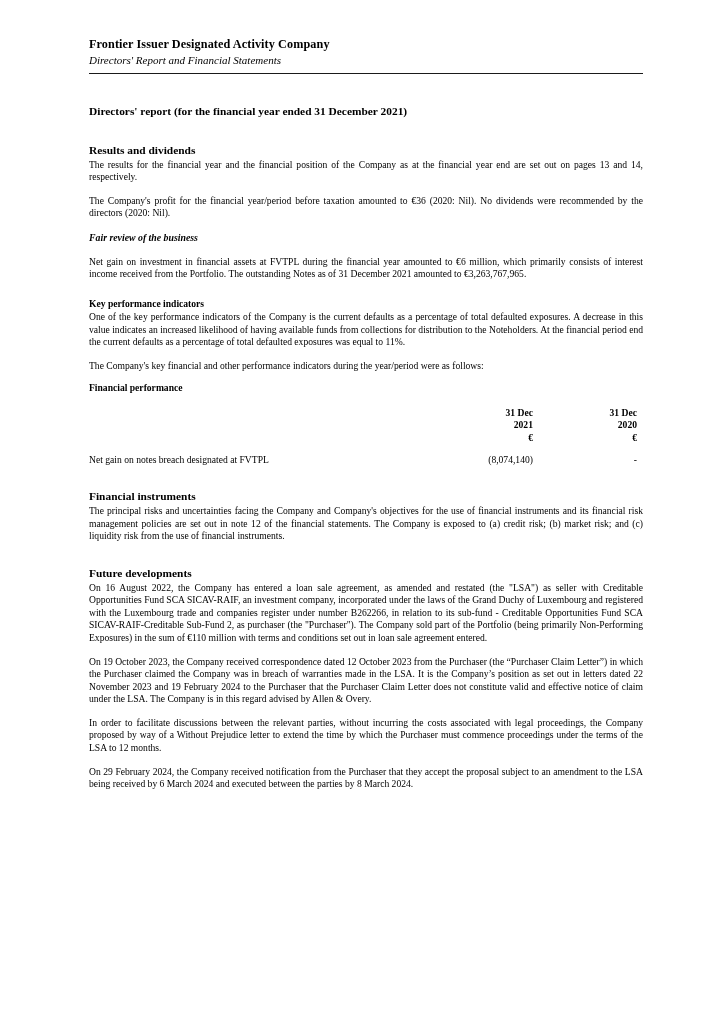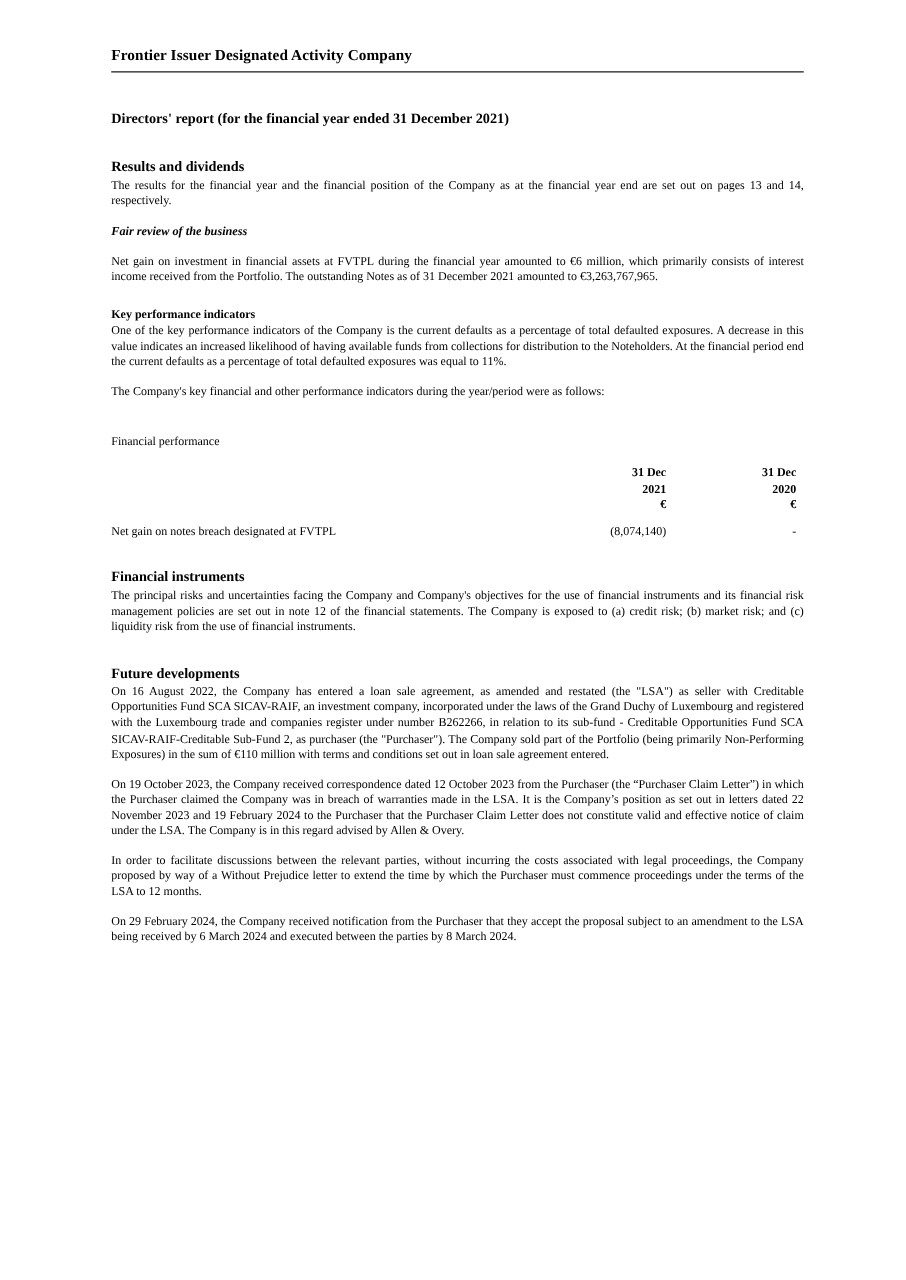--- a/index.html
+++ b/index.html
@@ -69,22 +69,22 @@
   }
   h3.subsection-italic {
     font-size: 9.8px;
     font-weight: bold;
     font-style: italic;
     margin: 12px 0 0 0;
     line-height: 1.3;
   }
   h3.table-caption {
     font-size: 9.6px;
-    font-weight: normal;
-    margin: 28px 0 0 0;
+    font-weight: bold;
+    margin: 10px 0 0 0;
     line-height: 1.3;
   }
 
   
   p.body {
     font-size: 9.6px;
     line-height: 1.31;
     text-align: justify;
     margin: 0;
     hyphens: none;
@@ -153,27 +153,29 @@
   }
 </style>
 </head>
 <body>
 
 <div class="page">
   <div class="content">
 
     <div>
       <div class="letterhead-company">Frontier Issuer Designated Activity Company</div>
+      <div class="letterhead-subtitle">Directors' Report and Financial Statements</div>
       <div class="header-rule"></div>
     </div>
 
     <div class="doc-title">Directors' report (for the financial year ended 31 December 2021)</div>
 
     <h2 class="section">Results and dividends</h2>
     <p class="body tight">The results for the financial year and the financial position of the Company as at the financial year end are set out on pages 13 and 14, respectively.</p>
+    <p class="body">The Company's profit for the financial year/period before taxation amounted to €36 (2020: Nil). No dividends were recommended by the directors (2020: Nil).</p>
 
 
     <h3 class="subsection-italic">Fair review of the business</h3>
     <p class="body spaced">Net gain on investment in financial assets at FVTPL during the financial year amounted to €6 million, which primarily consists of interest income received from the Portfolio. The outstanding Notes as of 31 December 2021 amounted to €3,263,767,965.</p>
 
     <h3 class="subsection">Key performance indicators</h3>
     <p class="body tight">One of the key performance indicators of the Company is the current defaults as a percentage of total defaulted exposures. A decrease in this value indicates an increased likelihood of having available funds from collections for distribution to the Noteholders. At the financial period end the current defaults as a percentage of total defaulted exposures was equal to 11%.</p>
     <p class="body">The Company's key financial and other performance indicators during the year/period were as follows:</p>
 
     <h3 class="table-caption">Financial performance</h3>

